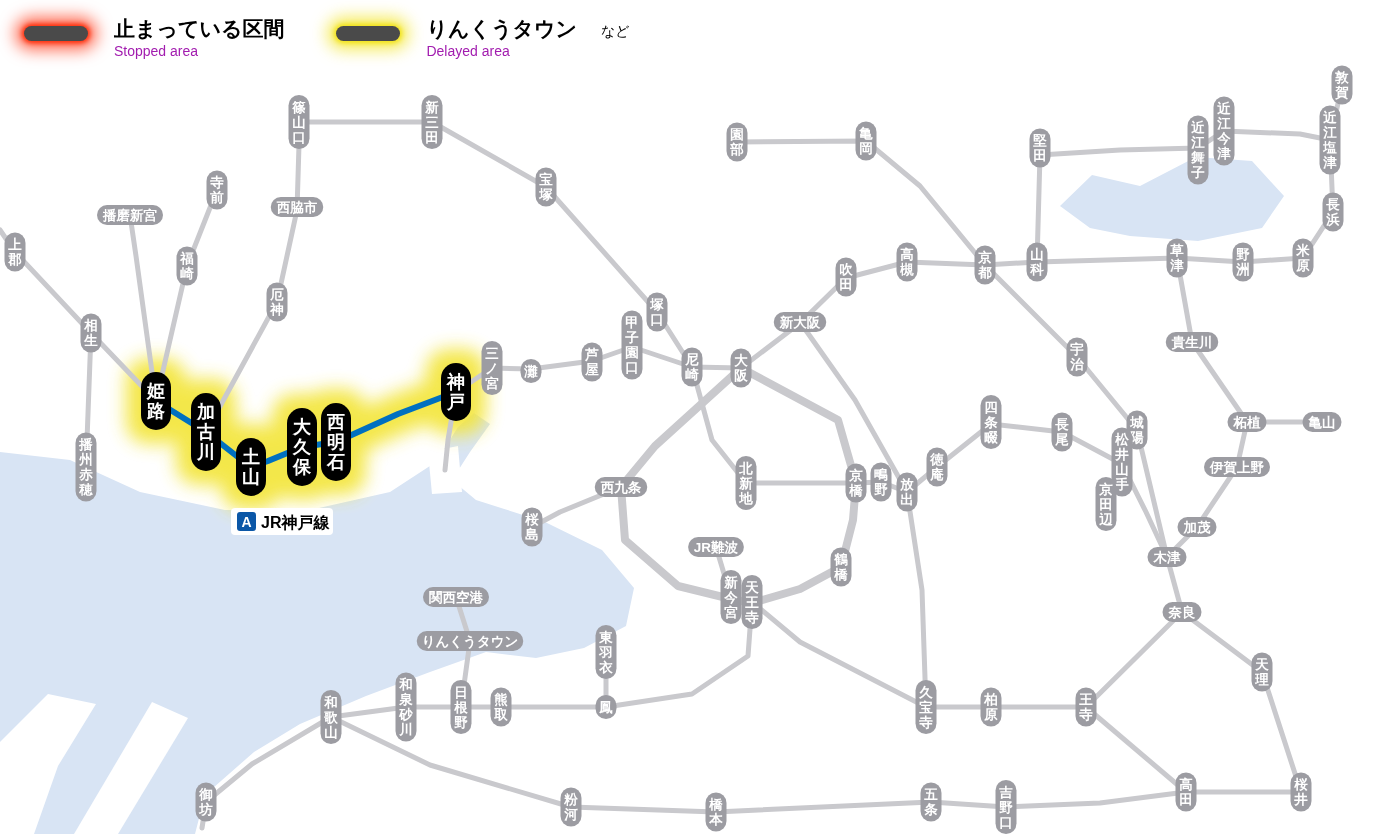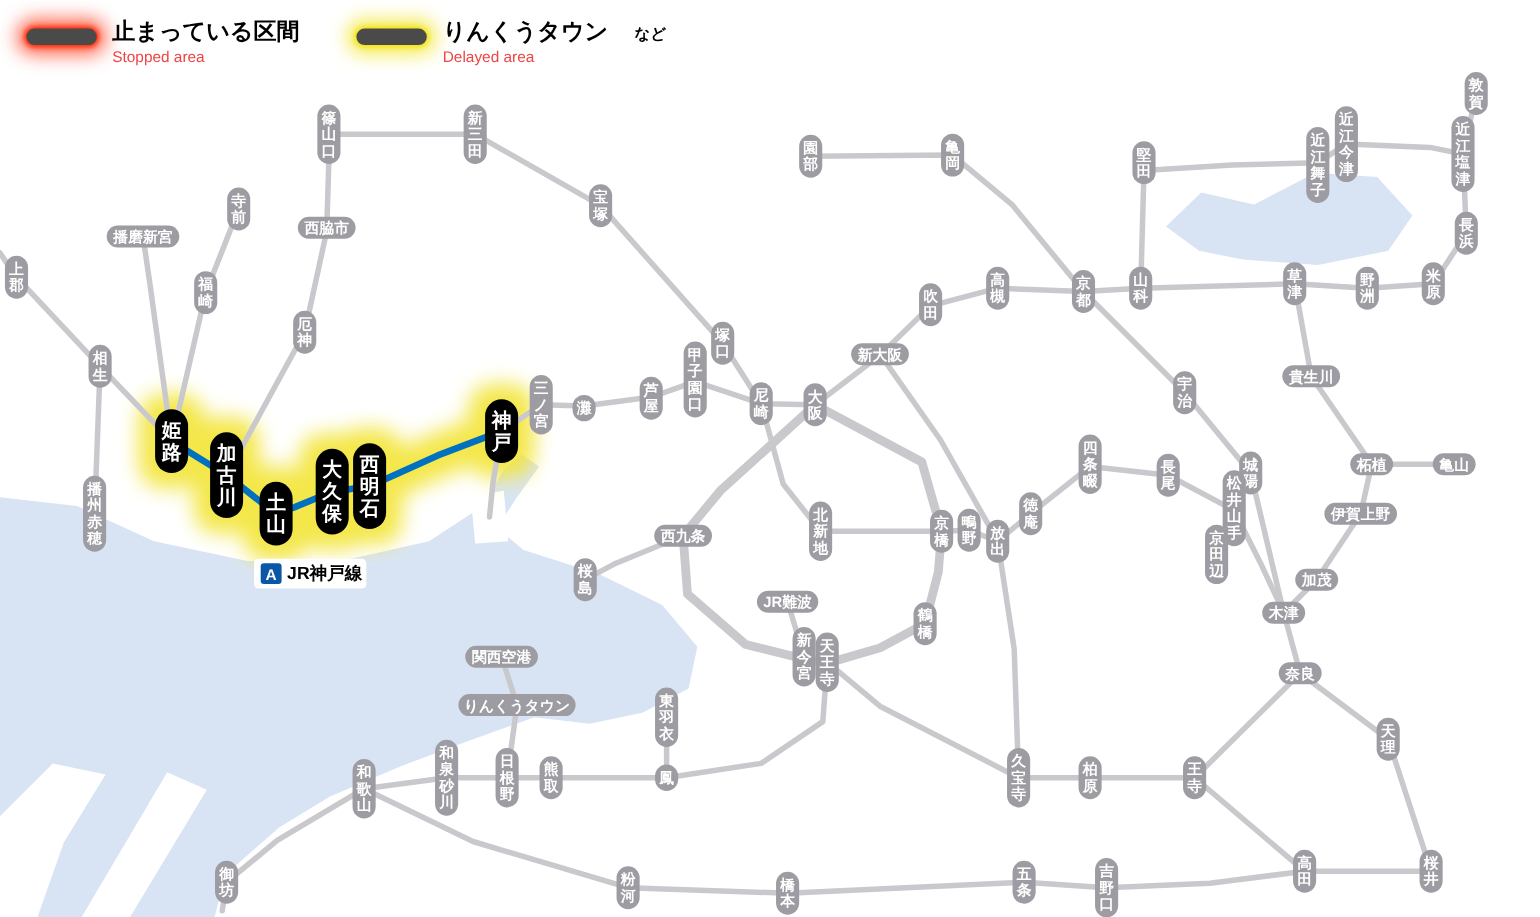--- a/index.html
+++ b/index.html
@@ -1,25 +1,25 @@
 <!DOCTYPE html>
 <html><head>
 <meta charset="utf-8">
 <style>
   html,body{margin:0;padding:0;background:#fff;}
   body{font-family:"Liberation Sans","DejaVu Sans",sans-serif;}
   #stage{position:relative;width:1400px;height:834px;overflow:hidden;background:#fff;}
   #map-svg{position:absolute;left:0;top:0;}
   svg text{font-family:"Liberation Sans","DejaVu Sans",sans-serif;}
   .legend{position:absolute;left:24px;top:16px;display:flex;gap:52px;z-index:5;}
-  .legend-item{display:flex;align-items:flex-start;gap:14px;}
+  .legend-item{display:flex;align-items:flex-start;gap:26px;}
   .legend-bar{width:64px;height:15px;border-radius:8px;margin-top:10px;flex:0 0 auto;}
   .legend-title{font-size:21px;font-weight:bold;color:#000;line-height:1.2;}
-  .legend-title .suffix{font-size:14px;font-weight:bold;padding-left:24px;}
-  .legend-sub{font-size:14px;color:#ef4444;margin-top:2px;}
+  .legend-title .suffix{font-size:14px;font-weight:normal;padding-left:24px;}
+  .legend-sub{font-size:14px;color:#a21caf;margin-top:2px;}
 </style>
 </head>
 <body>
 
 <div id="stage">
 
   <svg id="map-svg" width="1400" height="834" viewBox="0 0 1400 834">
       <defs>
         <filter id="glowblur" x="-60%" y="-60%" width="220%" height="220%">
           <feGaussianBlur stdDeviation="9"></feGaussianBlur>

